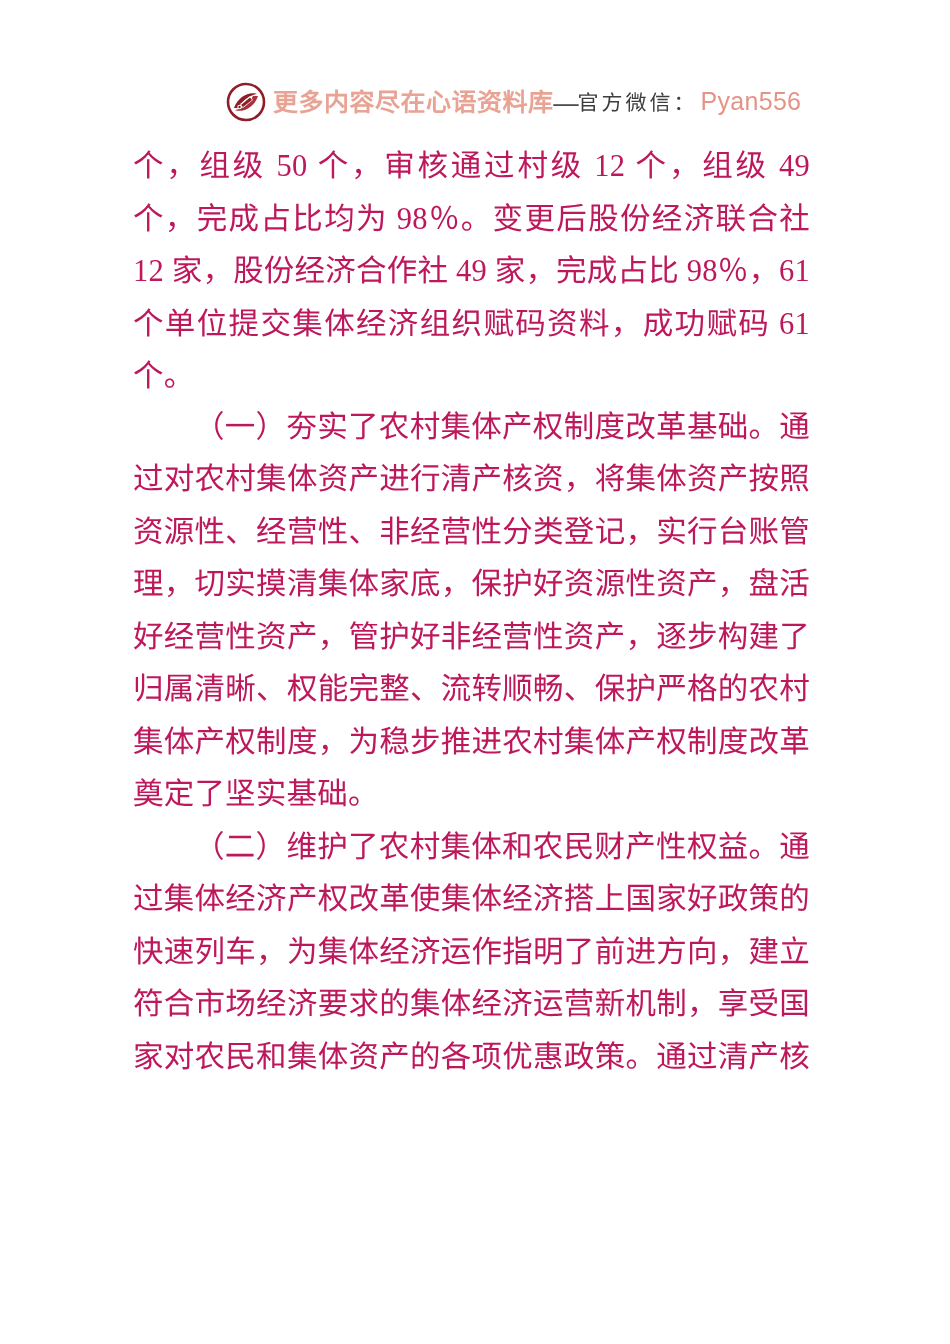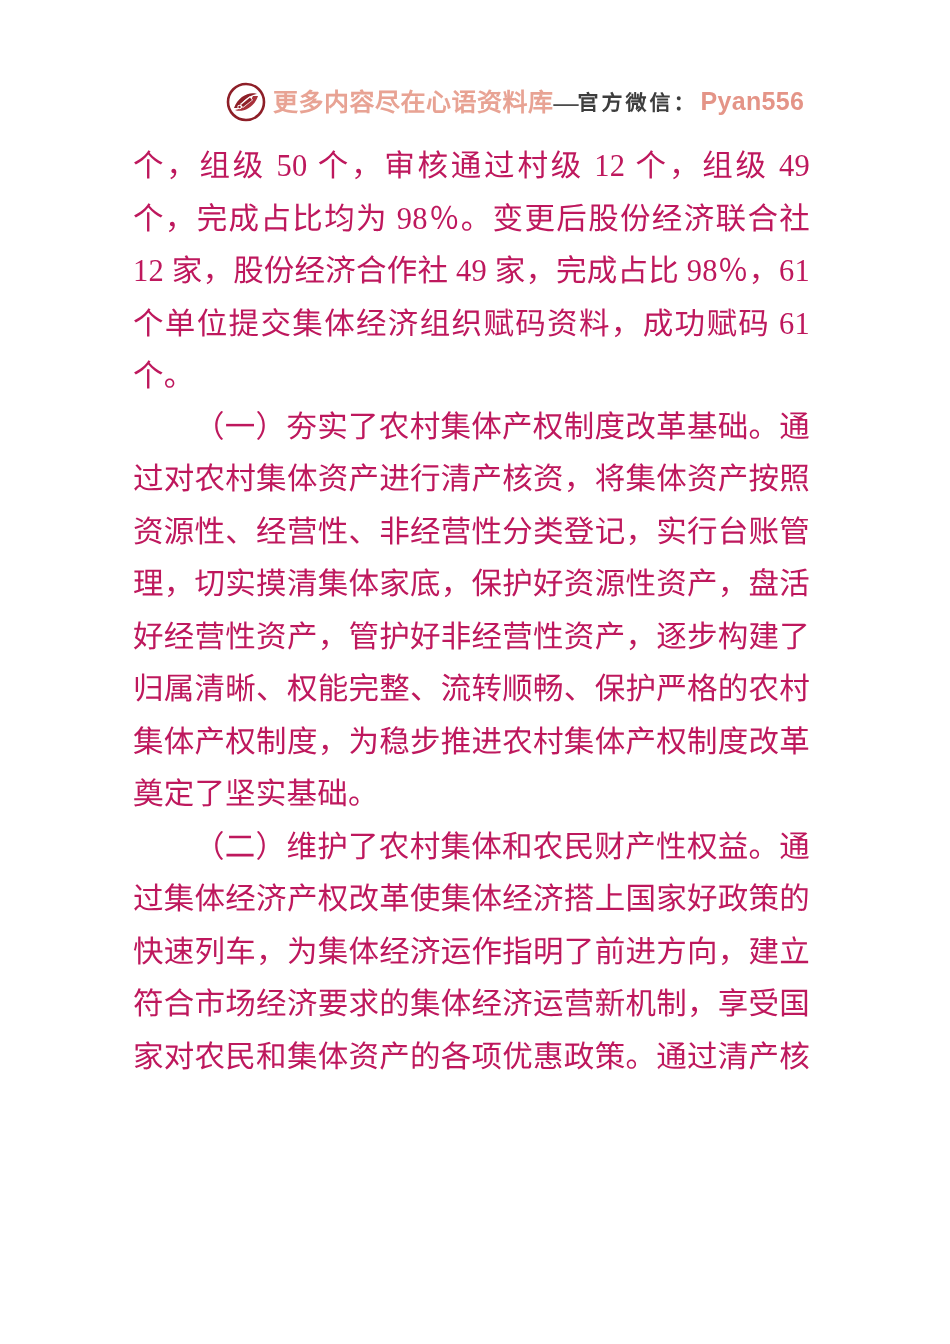--- a/index.html
+++ b/index.html
@@ -63,33 +63,33 @@
     font-size: 25px;
     color: #4c4c4c;
     line-height: 1;
     letter-spacing: -1px;
     position: relative;
     top: 1px;
   }
 
   .wm-official {
     font-family: "Liberation Serif", "DejaVu Serif", serif;
-    font-weight: 700;
+    font-weight: 400;
     font-size: 21px;
     color: #3d3d3d;
     letter-spacing: 3px;
     line-height: 1;
     position: relative;
     top: 2px;
   }
 
   .wm-wechat {
     font-family: "Liberation Sans", "DejaVu Sans", sans-serif;
     font-size: 25px;
-    font-weight: 700;
+    font-weight: 400;
     color: #e49487;
     line-height: 1;
     margin-left: 3px;
     letter-spacing: 0.3px;
   }
 
   
   .body-text {
     position: absolute;
     left: 133px;

